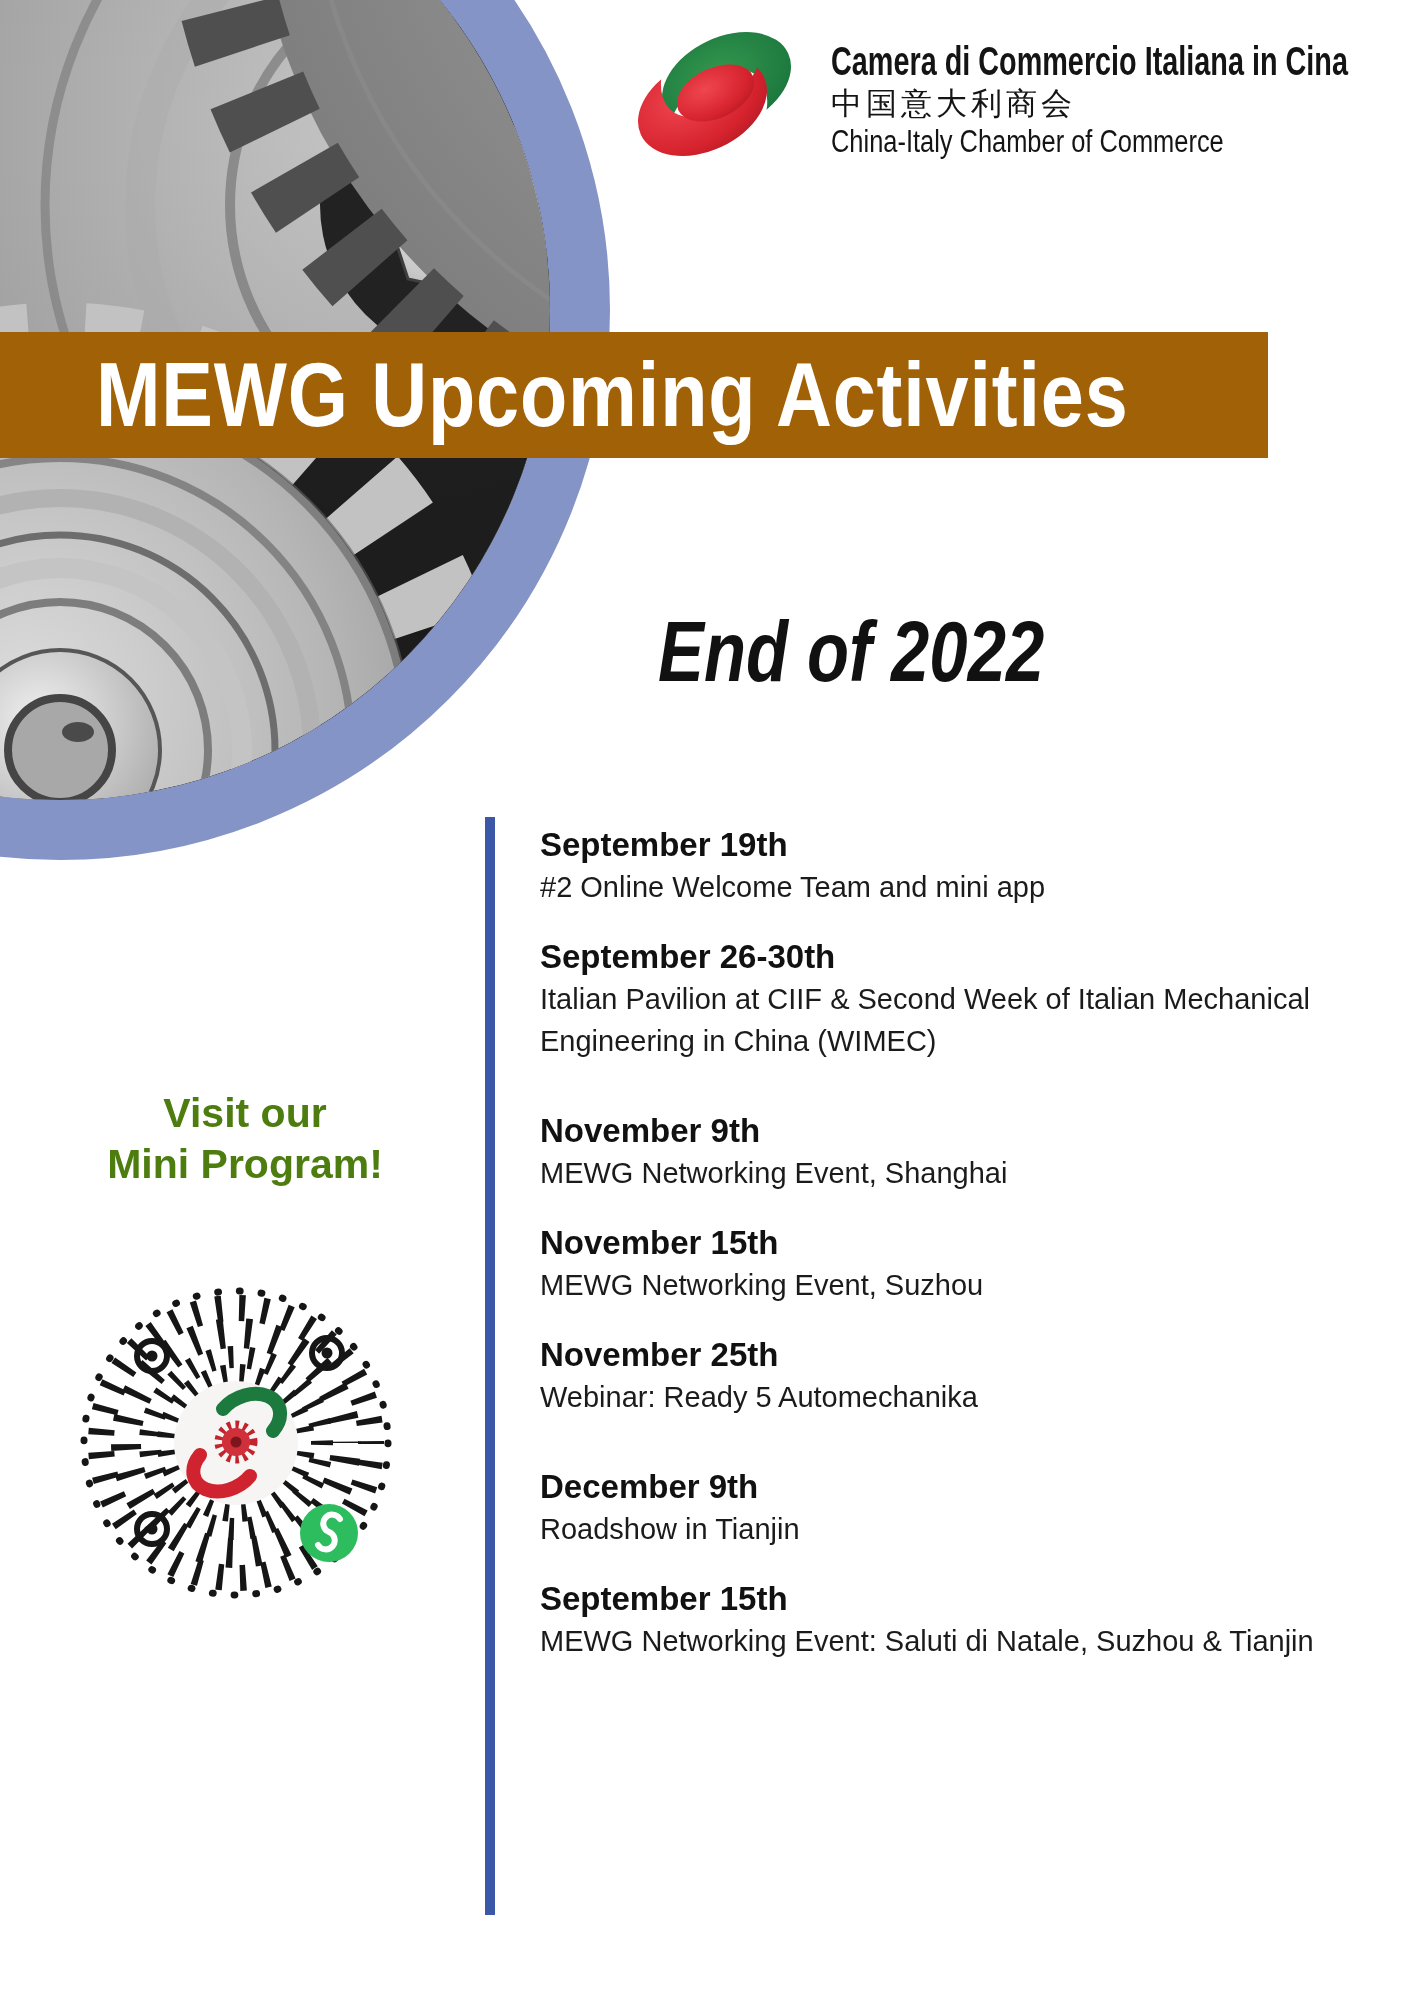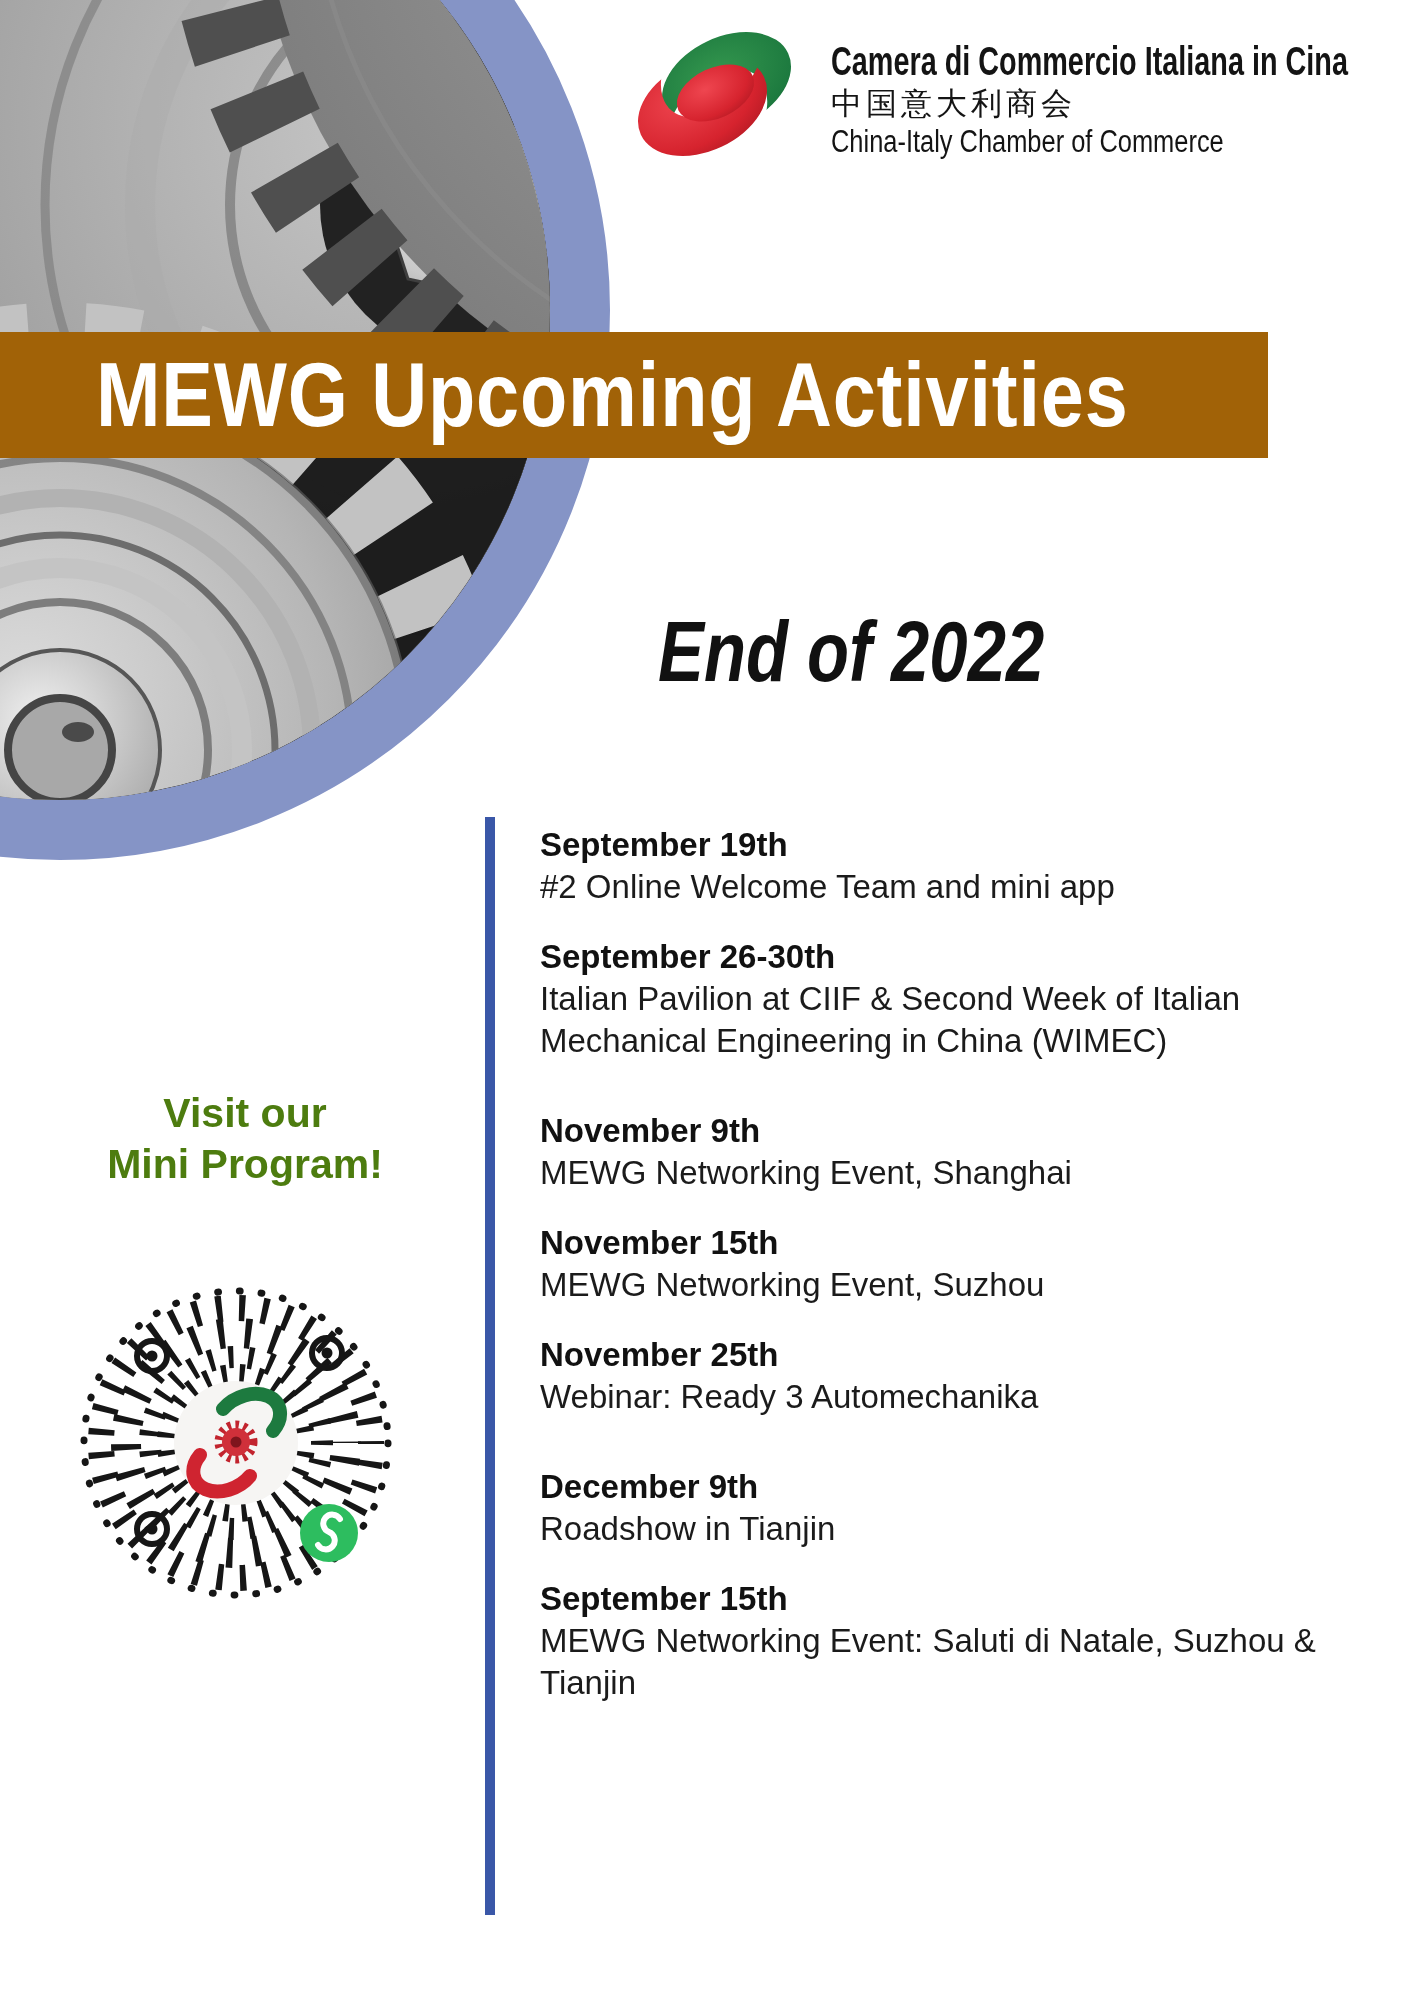--- a/index.html
+++ b/index.html
@@ -41,21 +41,21 @@
     white-space:nowrap;transform:scaleX(.80);transform-origin:left center;
     color:#111111;
   }
   
   .vline{position:absolute;left:485px;top:817px;width:10px;height:1098px;
          background:#3a57a8;z-index:2;}
   .events{position:absolute;left:540px;top:796px;width:820px;z-index:2;}
   .month-group{margin-bottom:48px;}
   .event{margin-bottom:22px;margin-top:28px;}
   .event-date{font-size:33px;line-height:42px;font-weight:bold;color:#111111;}
-  .event-desc{font-size:33px;line-height:42px;color:#1b1b1b;}
+  .event-desc{font-size:29px;line-height:42px;color:#1b1b1b;}
   
   .cta{position:absolute;left:55px;top:1088px;width:380px;text-align:center;
        z-index:2;font-size:41px;line-height:51px;font-weight:bold;color:#4d7c0f;}
   .qr{position:absolute;left:73px;top:1283px;width:326px;height:326px;z-index:2;}
 </style>
 </head>
 <body>
 
 <div class="poster">
 
@@ -180,21 +180,21 @@
       <div class="event">
         <div class="event-date">November 9th</div>
         <div class="event-desc">MEWG Networking Event, Shanghai</div>
       </div>
       <div class="event">
         <div class="event-date">November 15th</div>
         <div class="event-desc">MEWG Networking Event, Suzhou</div>
       </div>
       <div class="event">
         <div class="event-date">November 25th</div>
-        <div class="event-desc">Webinar: Ready 3 Automechanika</div>
+        <div class="event-desc">Webinar: Ready 5 Automechanika</div>
       </div>
     </div>
     <div class="month-group">
       <div class="event">
         <div class="event-date">December 9th</div>
         <div class="event-desc">Roadshow in Tianjin</div>
       </div>
       <div class="event">
         <div class="event-date">September 15th</div>
         <div class="event-desc">MEWG Networking Event: Saluti di Natale, Suzhou &amp; Tianjin</div>

